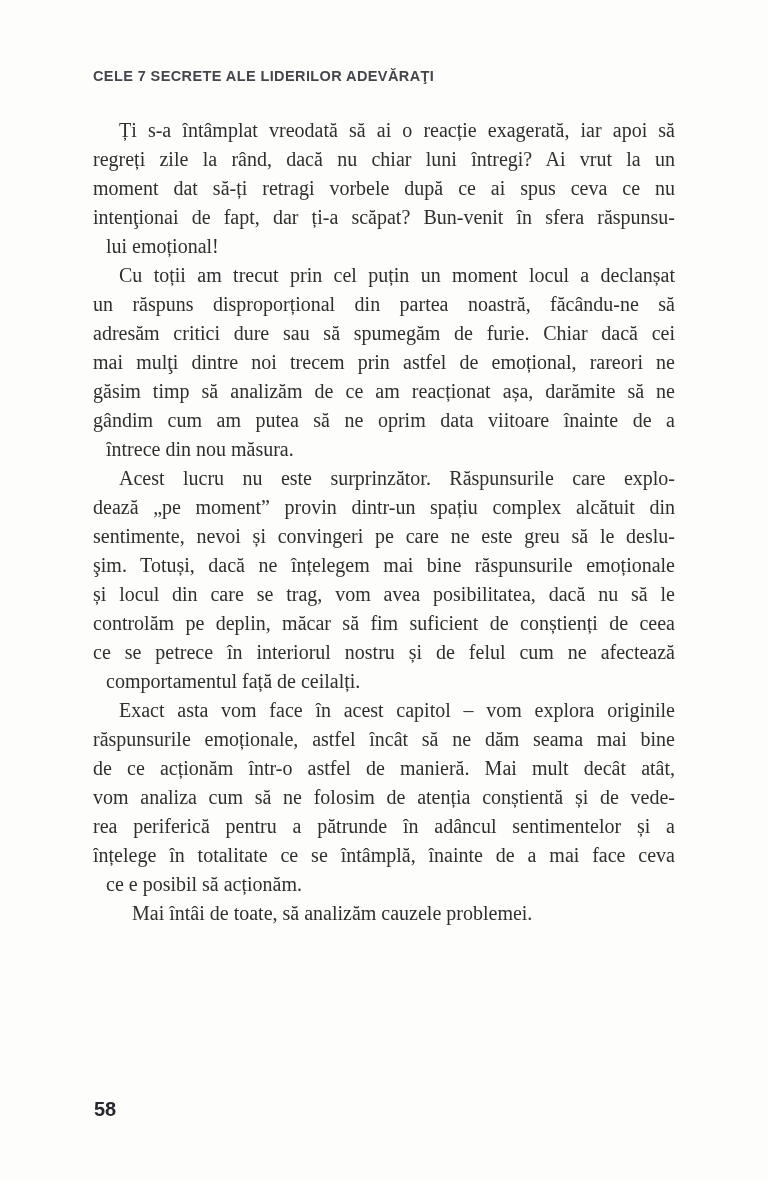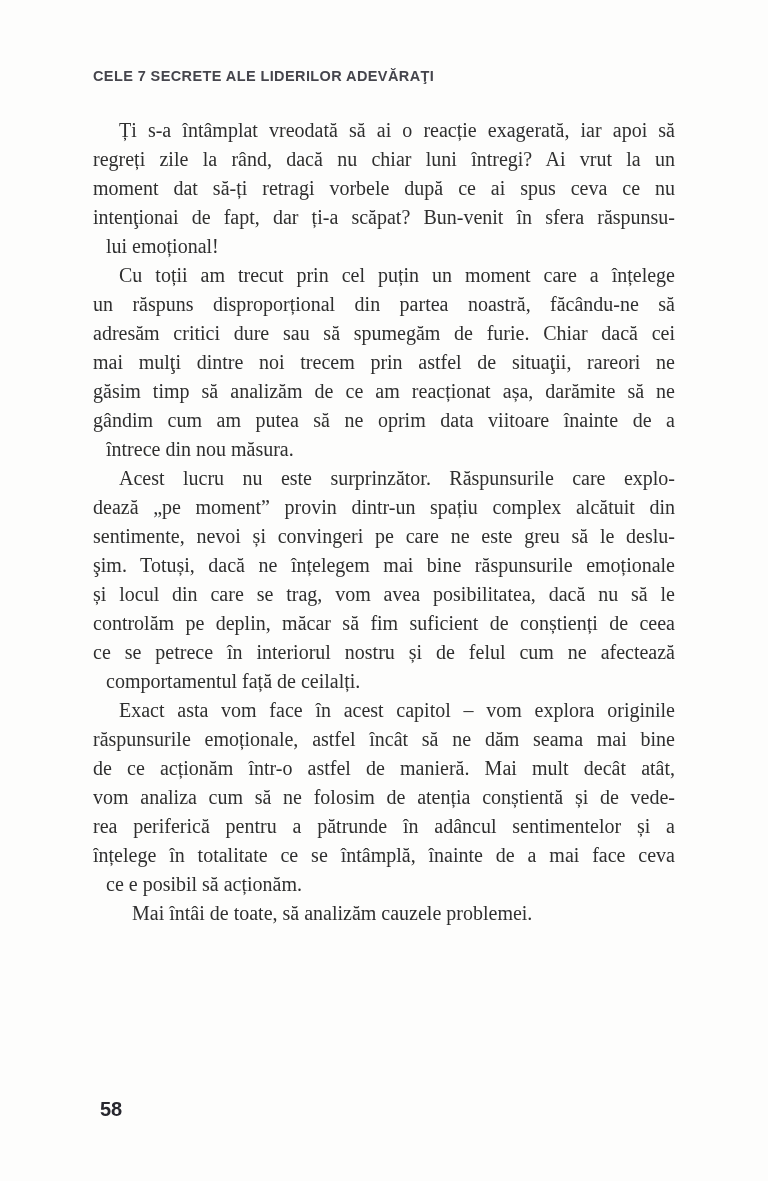--- a/index.html
+++ b/index.html
@@ -47,21 +47,21 @@
   .line.justified { white-space: normal; }
   .line.first { padding-left: 26px; }
   .line.last {
     text-align: left;
     text-align-last: left;
     margin-left: 13px;
   }
   .page-number {
     position: absolute;
     top: 1098px;
-    left: 100px;
+    left: 94px;
     font-family: "Liberation Sans", sans-serif;
     font-weight: bold;
     font-size: 20px;
     color: #27272e;
   }
 </style>
 </head>
 <body style="background: rgb(253, 253, 252);">
 
 <div class="page">
@@ -69,24 +69,24 @@
 
   <main class="body-text" id="body-text" style="color: rgb(47, 47, 47);">
       <div class="paragraph">
         <div class="line first justified">Ți s-a întâmplat vreodată să ai o reacție exagerată, iar apoi să</div>
         <div class="line justified">regreți zile la rând, dacă nu chiar luni întregi? Ai vrut la un</div>
         <div class="line justified">moment dat să-ți retragi vorbele după ce ai spus ceva ce nu</div>
         <div class="line justified">intenţionai de fapt, dar ți-a scăpat? Bun-venit în sfera răspunsu-</div>
         <div class="line last">lui emoțional!</div>
       </div>
       <div class="paragraph">
-        <div class="line first justified">Cu toții am trecut prin cel puțin un moment care a înțelege</div>
+        <div class="line first justified">Cu toții am trecut prin cel puțin un moment locul a declanșat</div>
         <div class="line justified">un răspuns disproporțional din partea noastră, făcându-ne să</div>
         <div class="line justified">adresăm critici dure sau să spumegăm de furie. Chiar dacă cei</div>
-        <div class="line justified">mai mulţi dintre noi trecem prin astfel de situaţii, rareori ne</div>
+        <div class="line justified">mai mulţi dintre noi trecem prin astfel de emoțional, rareori ne</div>
         <div class="line justified">găsim timp să analizăm de ce am reacționat așa, darămite să ne</div>
         <div class="line justified">gândim cum am putea să ne oprim data viitoare înainte de a</div>
         <div class="line last">întrece din nou măsura.</div>
       </div>
       <div class="paragraph">
         <div class="line first justified">Acest lucru nu este surprinzător. Răspunsurile care explo-</div>
         <div class="line justified">dează „pe moment” provin dintr-un spațiu complex alcătuit din</div>
         <div class="line justified">sentimente, nevoi și convingeri pe care ne este greu să le deslu-</div>
         <div class="line justified">şim. Totuși, dacă ne înțelegem mai bine răspunsurile emoționale</div>
         <div class="line justified">și locul din care se trag, vom avea posibilitatea, dacă nu să le</div>

